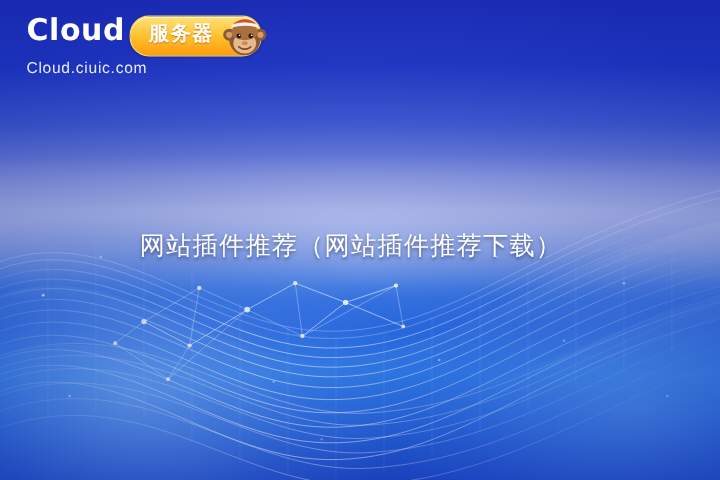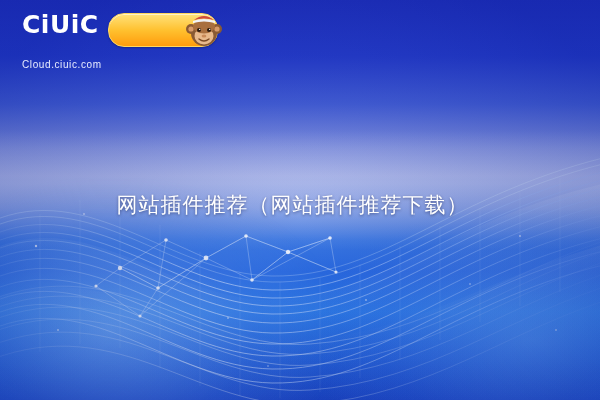--- a/index.html
+++ b/index.html
@@ -79,23 +79,23 @@
   }
   .logo-word {
     font-family: "DejaVu Sans", sans-serif;
     font-weight: bold;
     font-size: 25px;
     letter-spacing: 0.5px;
     line-height: 1;
     color: #ffffff;
   }
   .logo-sub {
-    margin-top: 23px;
+    margin-top: 13px;
     font-family: "Liberation Sans", sans-serif;
-    font-size: 10px;
+    font-size: 13px;
     letter-spacing: 0.6px;
     color: #e8ecff;
     line-height: 1;
   }
   
   .badge {
     position: absolute;
     left: 108px;
     top: 9px;
     width: 118px;
@@ -263,26 +263,27 @@
       <circle cx="470" cy="284" r="1" fill-opacity="0.4"></circle>
       <circle cx="520" cy="236" r="1.1" fill-opacity="0.5"></circle>
       <circle cx="556" cy="330" r="1" fill-opacity="0.4"></circle>
       <circle cx="268" cy="366" r="1" fill-opacity="0.35"></circle>
     </g>
   </svg>
 
   <div class="bg-vignette"></div>
 
   <div class="logo-block">
-    <div class="logo-word">CiUiC</div>
+    <div class="logo-word">Cloud</div>
     <div class="logo-sub">Cloud.ciuic.com</div>
   </div>
 
   <div class="badge">
     <div class="badge-pill"></div>
+    <div class="badge-text">服务器</div>
     <svg class="mascot" viewBox="0 0 44 42">
       <ellipse cx="22" cy="24" rx="13" ry="13" fill="#8a5a33"></ellipse>
       <circle cx="9" cy="20" r="5" fill="#8a5a33"></circle>
       <circle cx="35" cy="20" r="5" fill="#8a5a33"></circle>
       <circle cx="9" cy="20" r="2.6" fill="#d79b6a"></circle>
       <circle cx="35" cy="20" r="2.6" fill="#d79b6a"></circle>
       <ellipse cx="22" cy="27" rx="9.5" ry="8.5" fill="#e8b98c"></ellipse>
       <ellipse cx="22" cy="17.5" rx="11" ry="7" fill="#a96f3e"></ellipse>
       <circle cx="17" cy="21" r="2" fill="#2b1a0e"></circle>
       <circle cx="27" cy="21" r="2" fill="#2b1a0e"></circle>

